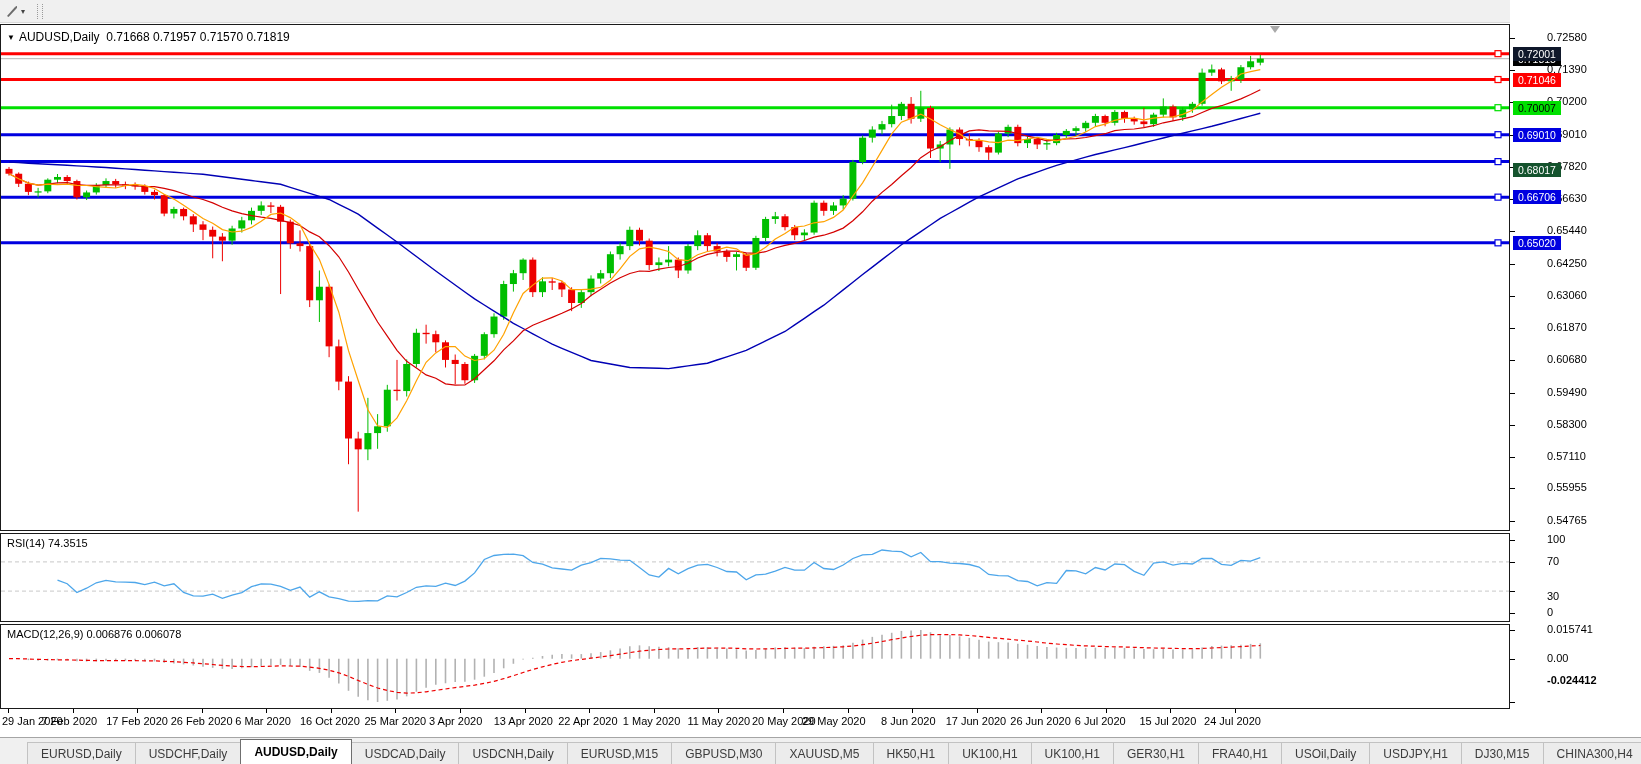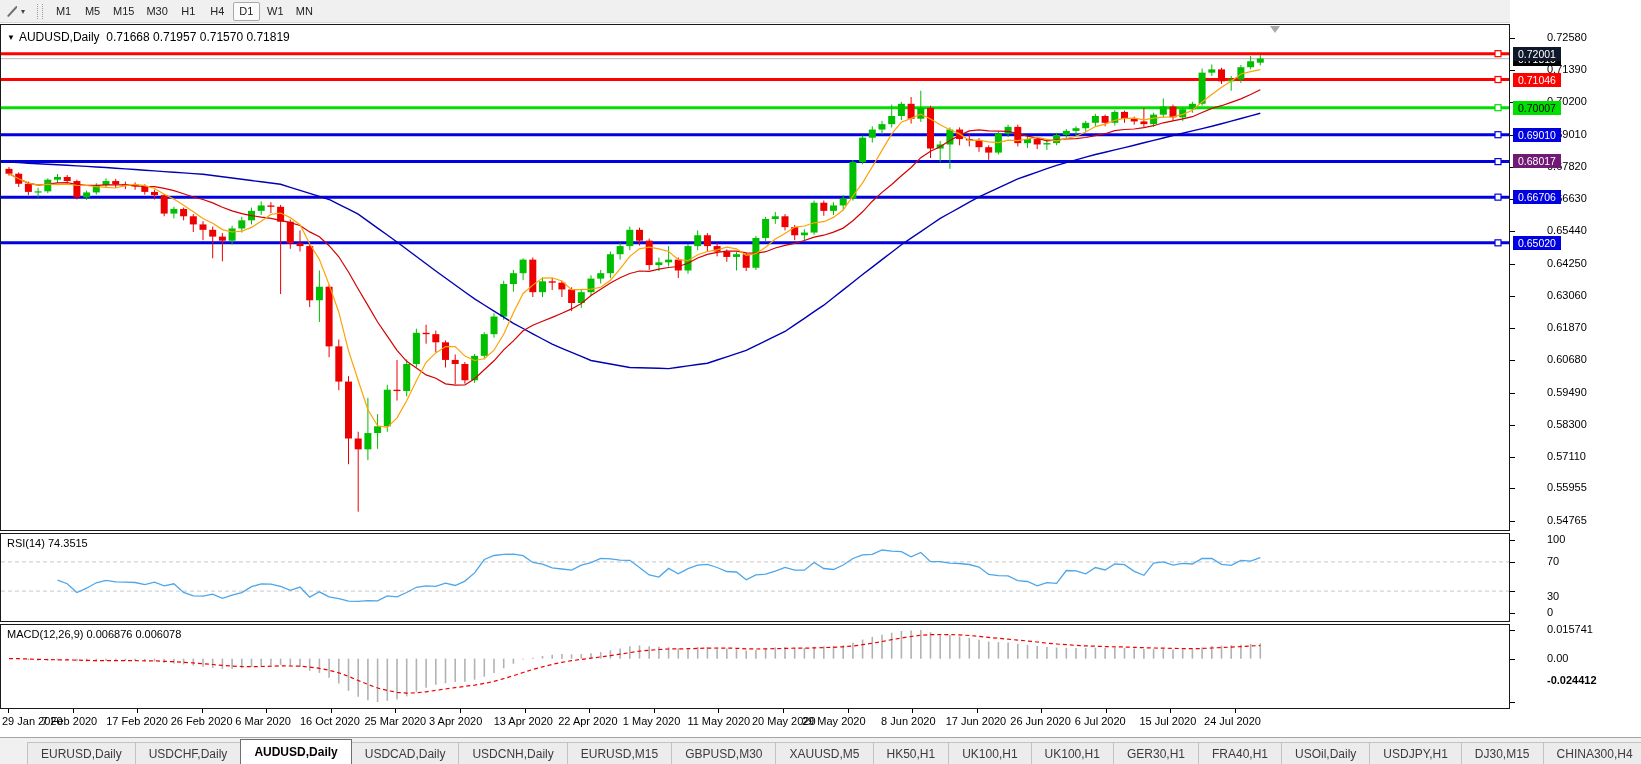--- a/index.html
+++ b/index.html
@@ -50,31 +50,20 @@
 
 <div id="toolbar">
   <div class="tool-cluster">
     <svg width="15" height="15" viewBox="0 0 15 15">
       <path d="M3 12 L11 3 L12.5 4.5 L4.5 13 Z" fill="#6b6b6b"></path>
       <path d="M11 3 L13 2 L12.5 4.5 Z" fill="#3c3c3c"></path>
     </svg>
     <span class="tool-caret">▾</span>
   </div>
   <div class="grip"></div>
-  <div id="tf-buttons" style="display:flex;align-items:center;">
-      <div class="tf-btn">M1</div>
-      <div class="tf-btn">M5</div>
-      <div class="tf-btn">M15</div>
-      <div class="tf-btn">M30</div>
-      <div class="tf-btn">H1</div>
-      <div class="tf-btn">H4</div>
-      <div class="tf-btn active">D1</div>
-      <div class="tf-btn">W1</div>
-      <div class="tf-btn">MN</div>
-    </div>
 </div>
 
 <div class="panel" id="main-panel">
   <svg id="main-svg" width="1508" height="505" viewBox="0 0 1508 505">
       <line x1="0" y1="28.652899999999843" x2="1508" y2="28.652899999999843" stroke="#ff0000" stroke-width="3"></line>
       <rect x="1494" y="25.652899999999843" width="6" height="6" fill="#fff" stroke="#ff0000" stroke-width="1.2"></rect>
       <line x1="0" y1="54.5334" x2="1508" y2="54.5334" stroke="#ff0000" stroke-width="3"></line>
       <rect x="1494" y="51.5334" width="6" height="6" fill="#fff" stroke="#ff0000" stroke-width="1.2"></rect>
       <line x1="0" y1="82.69030000000002" x2="1508" y2="82.69030000000002" stroke="#00e000" stroke-width="3"></line>
       <rect x="1494" y="79.69030000000002" width="6" height="6" fill="#fff" stroke="#00e000" stroke-width="1.2"></rect>
@@ -556,21 +545,21 @@
     <div class="ticklabel" style="top: 623px;">0.015741</div>
     <div class="tickmark" style="top: 658.629px;"></div>
     <div class="ticklabel" style="top: 651.629px;">0.00</div>
     <div class="tickmark" style="top: 702px;"></div>
     <div class="ticklabel" style="top: 674px; font-weight: bold;">-0.024412</div>
     <div class="chip" style="top: 51.6935px; background: rgb(0, 0, 0); color: rgb(255, 255, 255);">0.71815</div>
     <div class="chip" style="top: 46.6529px; background: #0f172a; color: rgb(255, 255, 255);">0.72001</div>
     <div class="chip" style="top: 72.5334px; background: rgb(255, 0, 0); color: rgb(255, 255, 255);">0.71046</div>
     <div class="chip" style="top: 100.69px; background: rgb(0, 224, 0); color: rgb(0, 0, 0);">0.70007</div>
     <div class="chip" style="top: 127.709px; background: rgb(0, 0, 224); color: rgb(255, 255, 255);">0.69010</div>
-    <div class="chip" style="top: 154px; background: #701a75; color: rgb(255, 255, 255);">0.68017</div>
+    <div class="chip" style="top: 163px; background: #14532d; color: rgb(255, 255, 255);">0.68017</div>
     <div class="chip" style="top: 190.147px; background: rgb(0, 0, 224); color: rgb(255, 255, 255);">0.66706</div>
     <div class="chip" style="top: 235.838px; background: rgb(0, 0, 224); color: rgb(255, 255, 255);">0.65020</div>
   </div>
 <div id="date-axis">
     <div class="dtick" style="left: 8px;"></div>
     <div class="dlabel" style="left: 2px;">29 Jan 2020</div>
     <div class="dtick" style="left: 72.58px;"></div>
     <div class="dlabel" style="left: 41.58px;">7 Feb 2020</div>
     <div class="dtick" style="left: 137.16px;"></div>
     <div class="dlabel" style="left: 106.16px;">17 Feb 2020</div>

